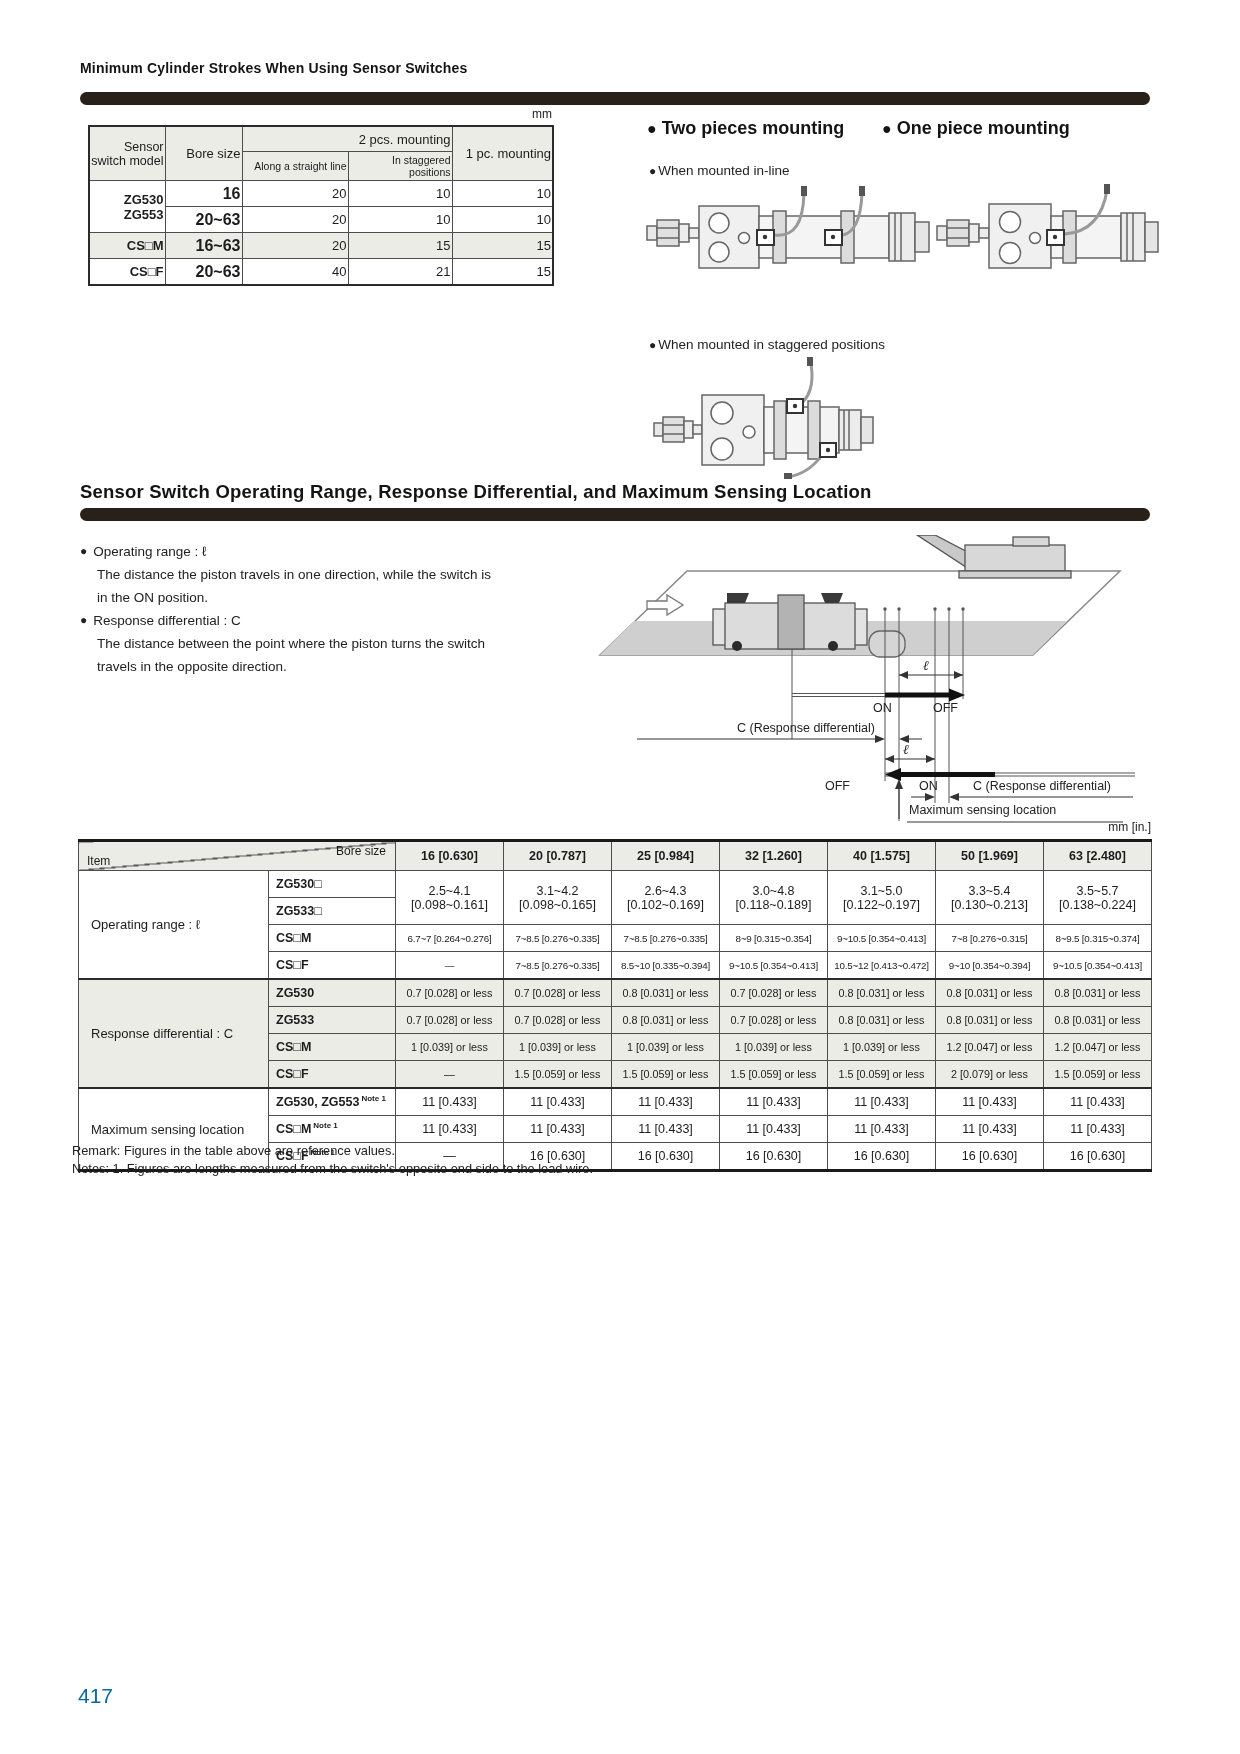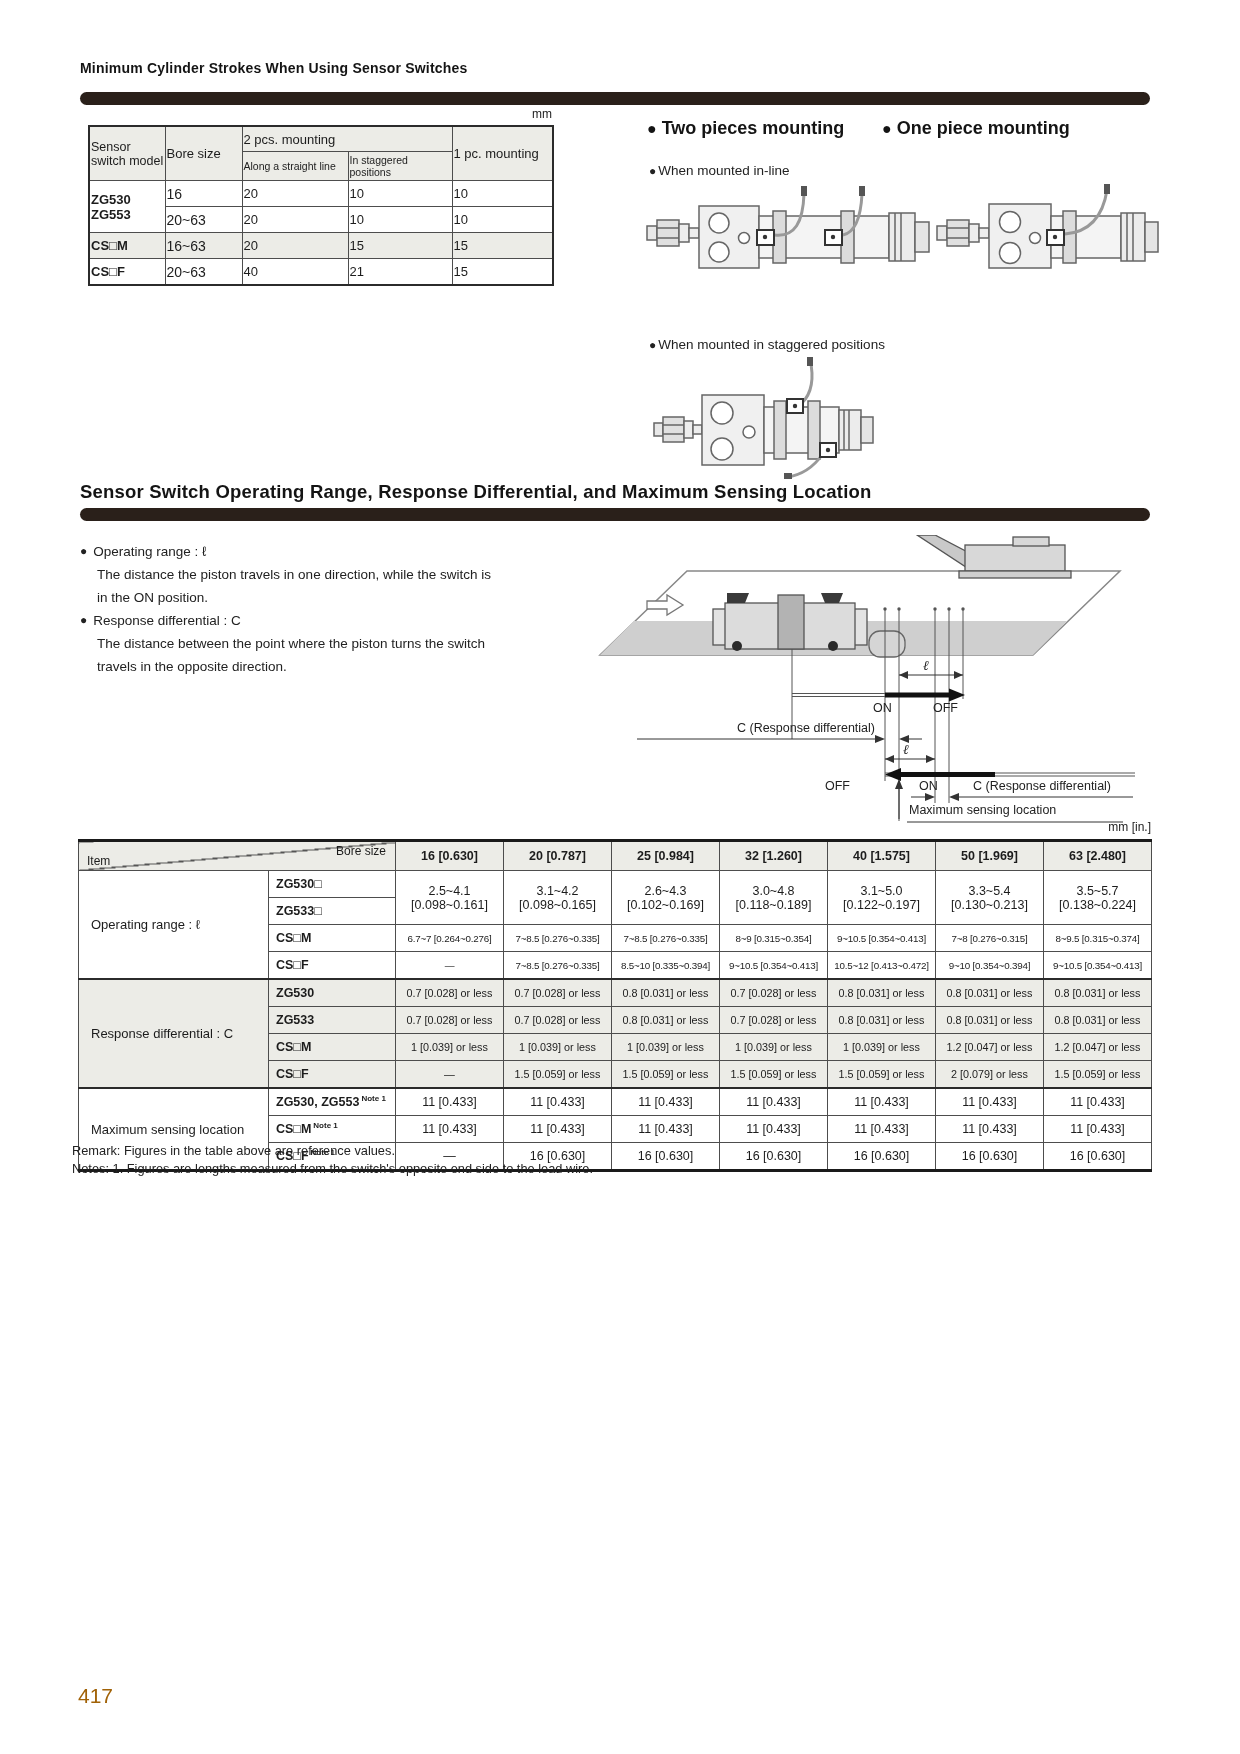--- a/index.html
+++ b/index.html
@@ -5,28 +5,28 @@
   html,body{margin:0;padding:0;background:#888;}
   #page{position:relative;width:1240px;height:1754px;background:#ffffff;margin:0 auto;
         font-family:"Liberation Sans","DejaVu Sans",sans-serif;color:#1c1c1c;overflow:hidden;}
   .abs{position:absolute;}
   .h1{font-size:14px;font-weight:bold;letter-spacing:.2px;color:#141414;}
   .bar{height:13px;background:#2a201a;border-radius:7px;}
   .unit{font-size:12px;color:#222;}
 
   
   #stroke-table{border-collapse:collapse;width:464px;table-layout:fixed;border:2px solid #2b2b2b;}
-  #stroke-table th,#stroke-table td{border:1px solid #4d4d4d;text-align:left;padding:2px 1px;}
+  #stroke-table th,#stroke-table td{border:1px solid #4d4d4d;text-align:right;padding:2px 1px;}
   #stroke-table th{background:#ecece7;font-weight:normal;font-size:13px;height:20px;}
   #stroke-table th.sub{font-size:10.5px;height:22px;}
   #stroke-table th.model-h{font-size:12.5px;}
   #stroke-table td{font-size:13px;height:21px;background:#fff;}
   #stroke-table tr.shaded td{background:#ecece7;}
   #stroke-table td.model{font-weight:bold;font-size:13px;}
-  #stroke-table td.bore{font-weight:normal;font-size:14px;}
+  #stroke-table td.bore{font-weight:bold;font-size:16px;}
 
   
   .legend-big{display:flex;align-items:center;font-size:18px;font-weight:bold;color:#141414;}
   .legend-big .dot{font-size:16px;margin-right:5px;}
   .legend-small{display:flex;align-items:center;font-size:13.5px;color:#222;}
   .legend-small .dot{font-size:12px;margin-right:2px;}
   .b-title{display:flex;align-items:center;font-size:13.5px;line-height:23px;color:#222;}
   .b-title .dot{font-size:12px;margin-right:6px;}
   .b-line{font-size:13.5px;line-height:23px;margin-left:17px;color:#222;}
 
@@ -51,21 +51,21 @@
   #range-table tr.shaded td.item-cell{background:#ecece7;}
   #range-table td.model-cell{text-align:left;padding-left:7px;font-weight:bold;font-size:12.5px;height:22px;}
   #range-table td.model-cell sup.note{font-weight:bold;font-size:8px;margin-left:2px;}
   #range-table td.val.lg{font-size:12.5px;}
   #range-table td.val.md{font-size:10.8px;}
   #range-table td.val.sm{font-size:9.8px;letter-spacing:-.2px;}
   #range-table tr.group-top td{border-top:2px solid #2b2b2b;}
 
   .notes{font-size:12.8px;line-height:1.38;color:#222;}
   .notes .indent{margin-left:41px;}
-  #pageno{font-size:21px;color:#a16207;}
+  #pageno{font-size:21px;color:#0369a1;}
 </style>
 </head>
 <body>
 
 <div id="page">
 
   <div class="abs h1" style="left:80px;top:60px;">Minimum Cylinder Strokes When Using Sensor Switches</div>
   <div class="abs bar" style="left:80px;top:92px;width:1070px;"></div>
   <div class="abs unit" style="left:88px;top:107px;width:464px;text-align:right;">mm</div>
 

